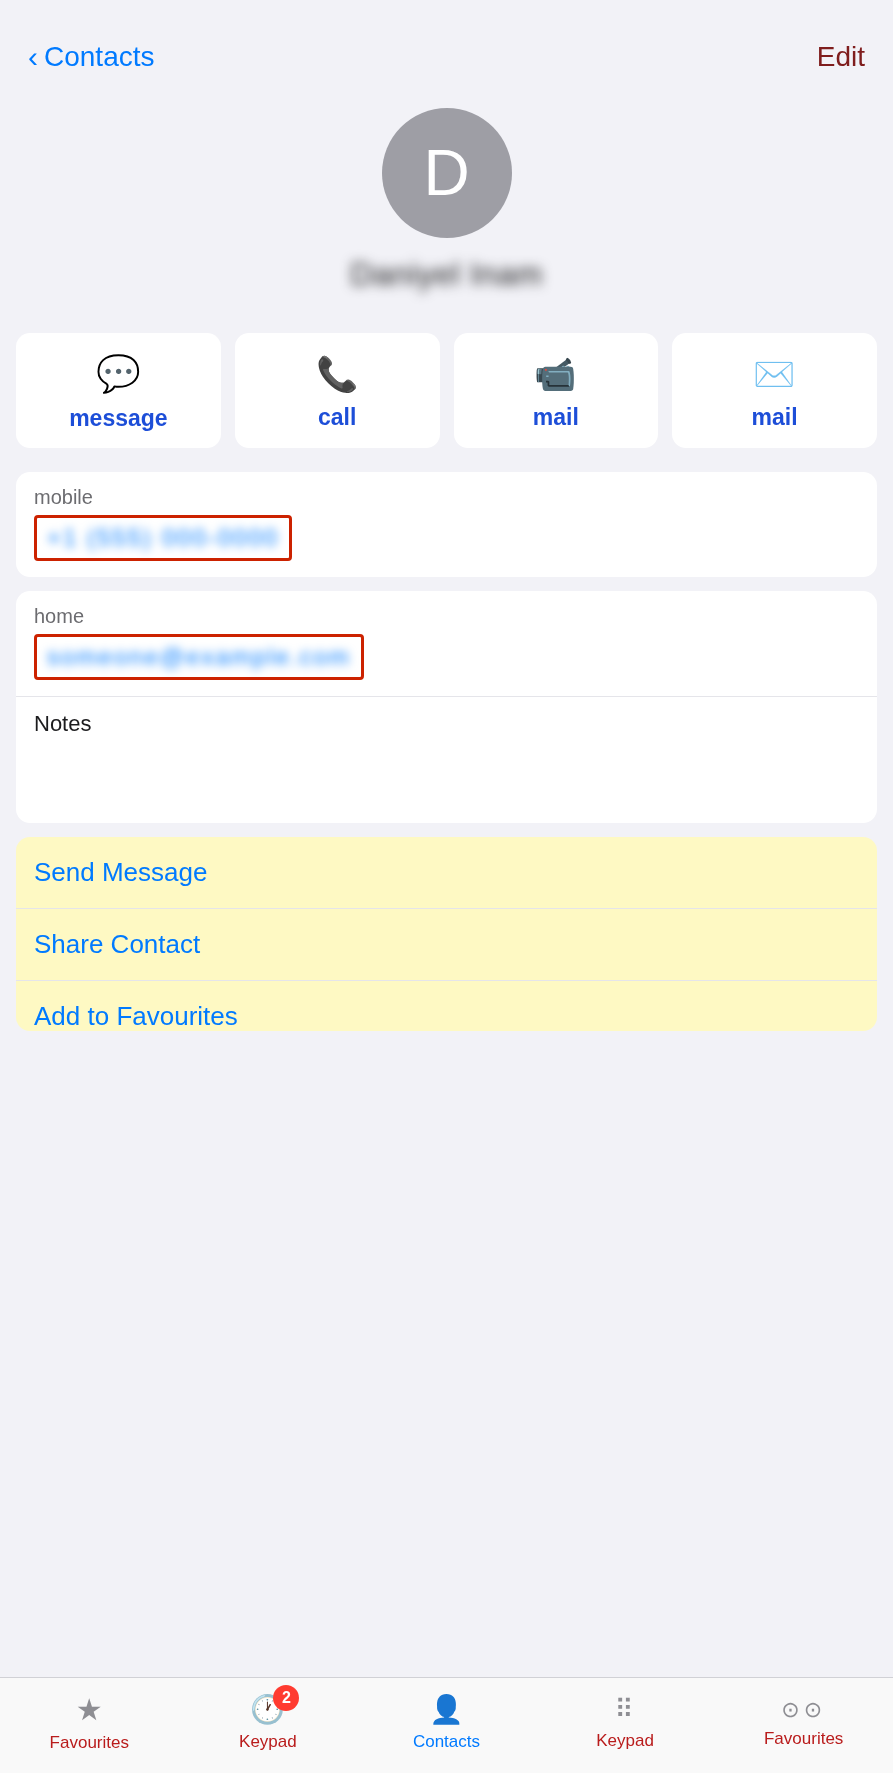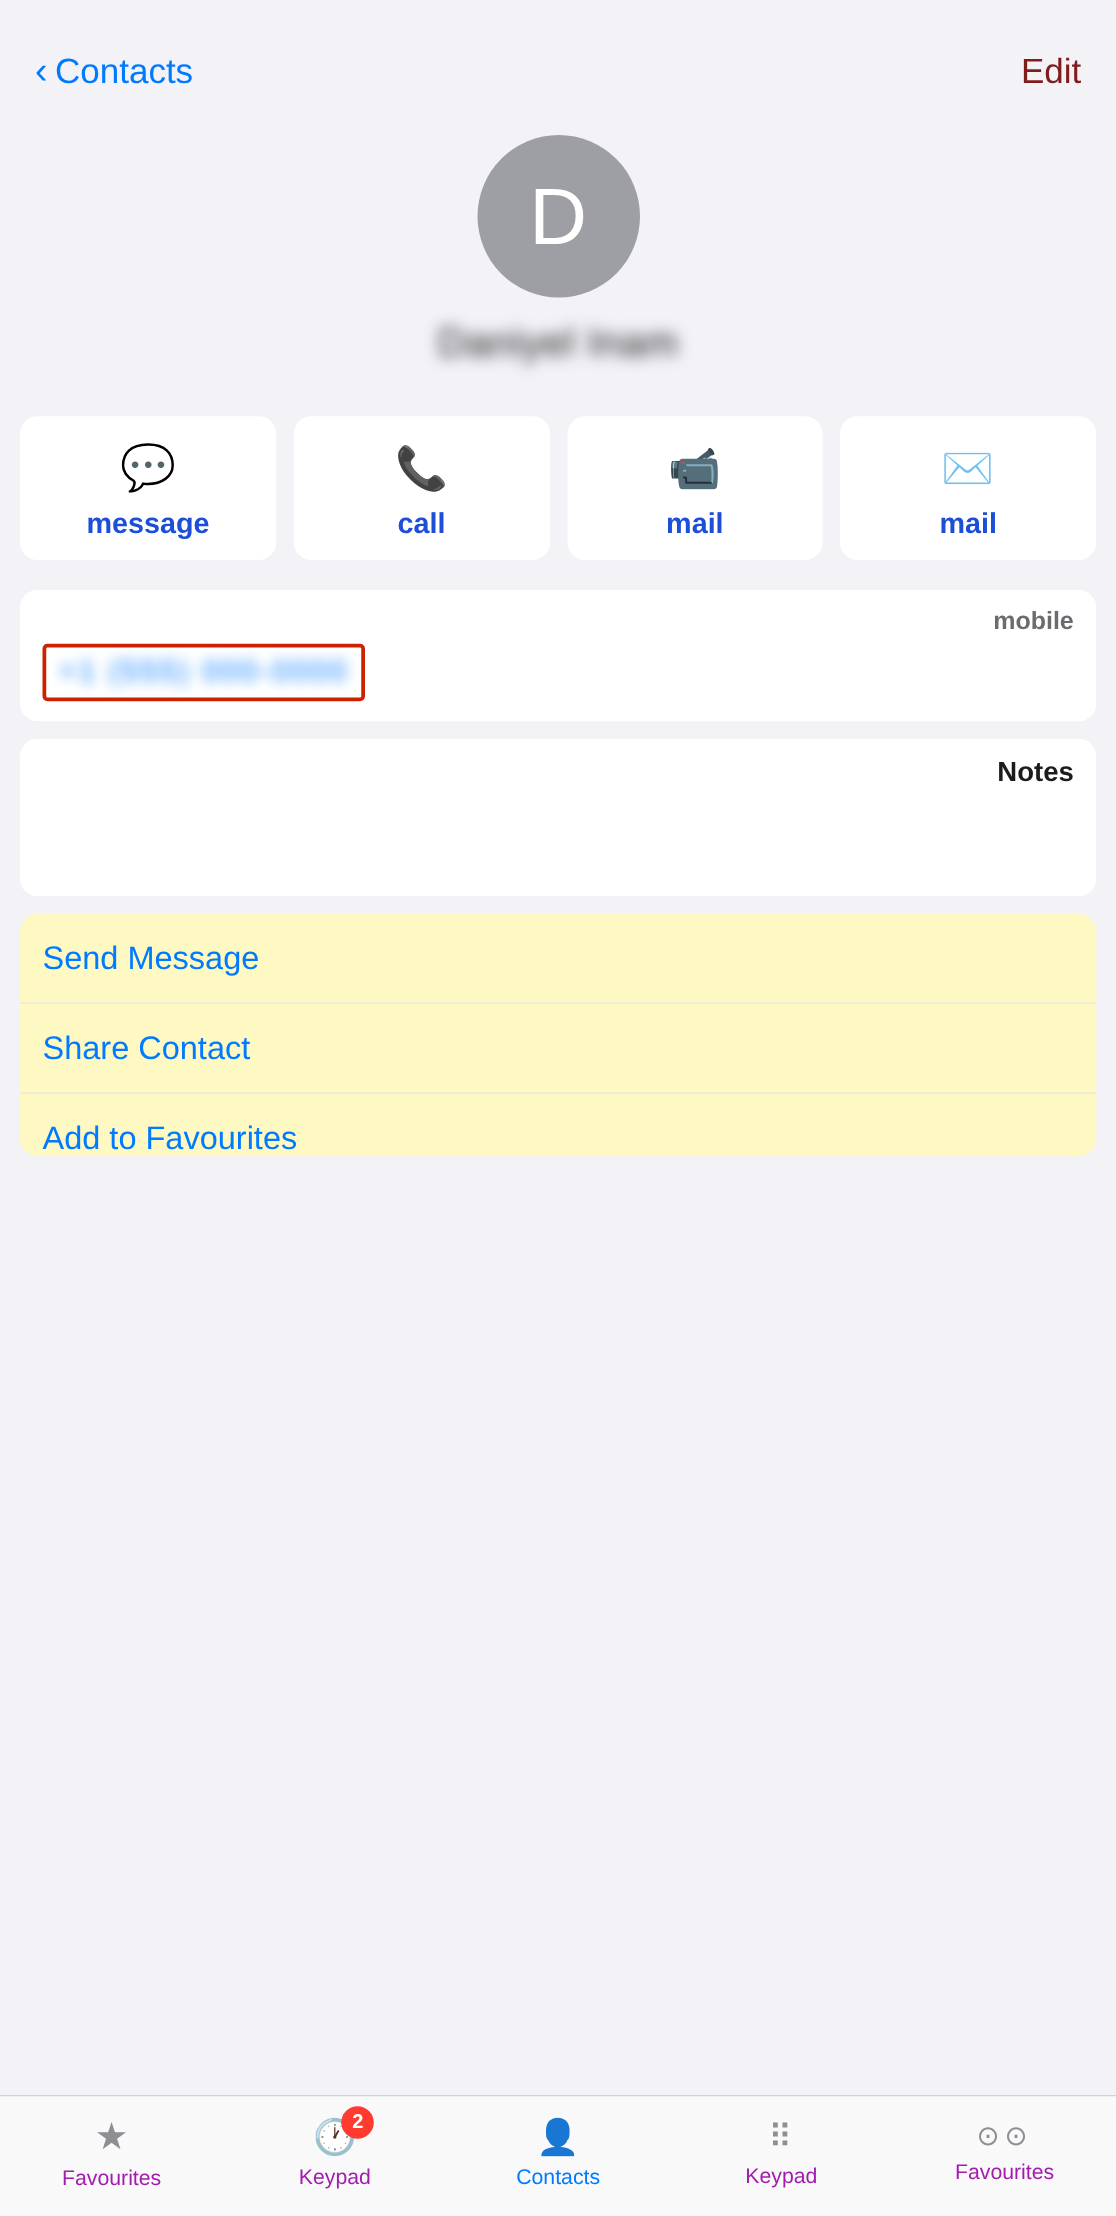--- a/index.html
+++ b/index.html
@@ -113,22 +113,21 @@
       padding: 14px 18px 16px;
       border-bottom: 1px solid #e5e5ea;
     }
     .info-row:last-child {
       border-bottom: none;
     }
     .info-label {
       font-size: 20px;
       color: #6c6c70;
       margin-bottom: 6px;
-      font-weight: 700;
-      text-align: right;
+      font-weight: 400;
     }
     .info-value {
       font-size: 24px;
       color: #007aff;
       font-weight: 400;
     }
     .info-value.blurred {
       filter: blur(5px);
       user-select: none;
       font-size: 24px;
@@ -183,21 +182,21 @@
     }
     .tab-icon {
       font-size: 28px;
       color: #8e8e93;
     }
     .tab-icon.active {
       color: #007aff;
     }
     .tab-label {
       font-size: 17px;
-      color: #a21caf;
+      color: #b91c1c;
     }
     .tab-label.active {
       color: #007aff;
     }
     .recents-wrapper {
       position: relative;
       display: inline-flex;
       align-items: center;
     }
     .badge {
@@ -263,20 +262,26 @@
   <div class="info-section">
     <div class="info-row">
       <div class="info-label">mobile</div>
       <div class="info-value-box" style="border: 3px solid #cc2200; border-radius:4px; display:inline-block; padding: 6px 10px;">
         <span class="info-value blurred" style="filter:blur(5px); color:#007aff; font-size:24px; font-weight:400; letter-spacing:2px;">+1 (555) 000-0000</span>
       </div>
     </div>
   </div>
 
   <div class="info-section">
+    <div class="info-row">
+      <div class="info-label">home</div>
+      <div class="info-value-box" style="border: 3px solid #cc2200; border-radius:4px; display:inline-block; padding: 6px 10px;">
+        <span class="info-value blurred" style="filter:blur(5px); color:#007aff; font-size:24px; font-weight:400; letter-spacing:2px;">someone@example.com</span>
+      </div>
+    </div>
 
     <div class="info-row" style="padding-bottom:80px;">
       <div class="info-label" style="color:#1c1c1e; font-size:22px;">Notes</div>
     </div>
   </div>
 
   <div class="action-list">
     <div class="action-list-item">Send Message</div>
     <div class="action-list-item">Share Contact</div>
     <div class="action-list-item" style="padding-bottom:30px; overflow:hidden; max-height:50px;">Add to Favourites</div>

